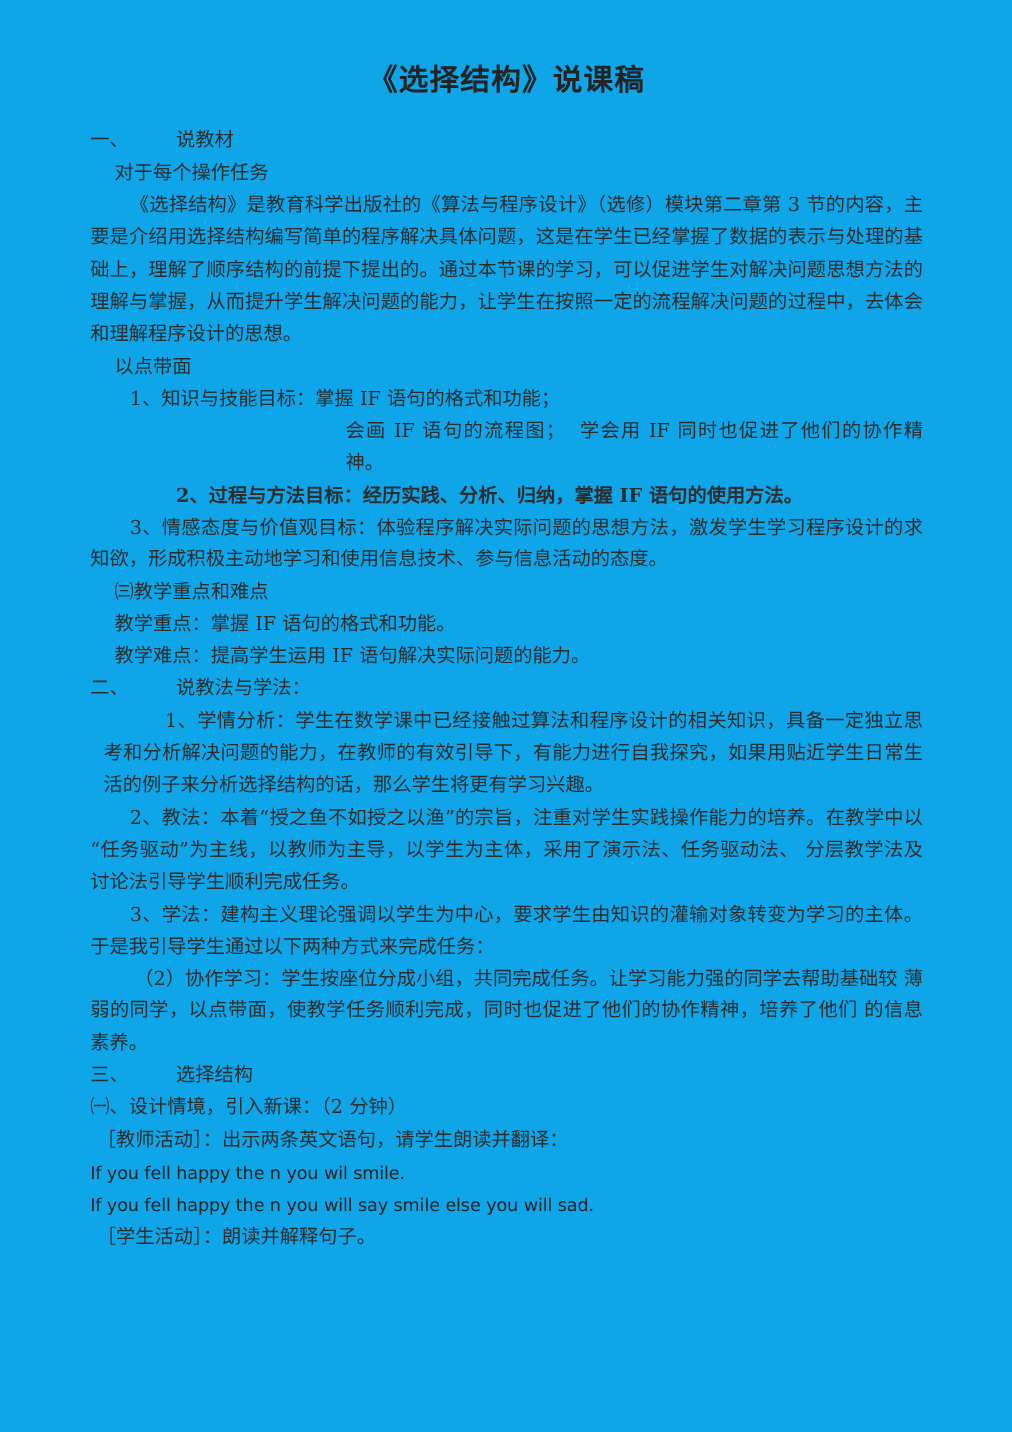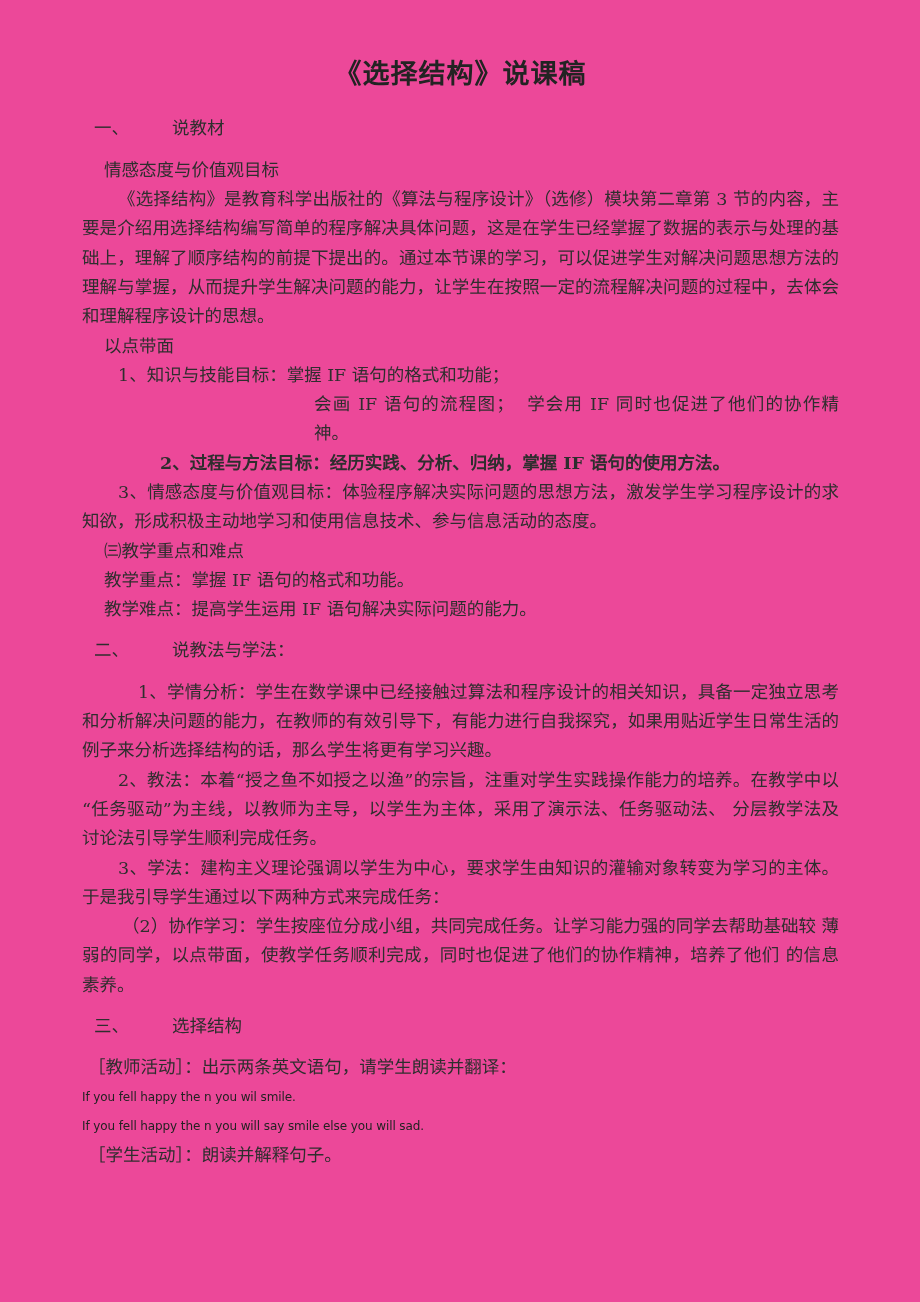--- a/index.html
+++ b/index.html
@@ -6,21 +6,21 @@
   html, body {
     margin: 0;
     padding: 0;
     background: #ffffff;
   }
   .page {
     position: relative;
     width: 920px;
     height: 1302px;
     margin: 0 auto;
-    background: #ec4899;
+    background: #0ea5e9;
     box-sizing: border-box;
     overflow: hidden;
     font-family: "DejaVu Serif", "Liberation Serif", serif;
     color: #2b2b2b;
   }
   .doc-body {
     position: absolute;
     left: 82px;
     top: 56px;
     width: 757px;
@@ -51,56 +51,56 @@
   }
   
   .ind0  { text-indent: 0; }
   .ind1  { text-indent: 22px; }
   .ind2  { text-indent: 36px; }
 
   
   .sec-head {
     font-size: 17.5px;
     line-height: 29.3px;
-    margin: 12px;
+    margin: 0;
     white-space: pre;
     color: #2e2e2e;
   }
   .sec-num { display: inline-block; min-width: 78px; }
 
   
   .deep-indent {
     padding-left: 232px;
     text-indent: 0;
     text-align: justify;
     text-justify: inter-ideograph;
   }
 
   
   .en-line {
     font-family: "DejaVu Sans", "Liberation Sans", sans-serif;
-    font-size: 12px;
+    font-size: 16px;
     line-height: 29.3px;
     margin: 0;
     text-indent: 0;
     color: #222222;
     letter-spacing: -0.1px;
   }
 </style>
 </head>
 <body>
 
 <div class="page">
   <div class="doc-body">
 
     <h1 class="doc-title">《选择结构》说课稿</h1>
 
     <p class="sec-head"><span class="sec-num">一、</span><span>说教材</span></p>
 
-    <p class="p ind1">情感态度与价值观目标</p>
+    <p class="p ind1">对于每个操作任务</p>
 
     <p class="p ind2">《选择结构》是教育科学出版社的《算法与程序设计》（选修）模块第二章第 3 节的内容，主要是介绍用选择结构编写简单的程序解决具体问题，这是在学生已经掌握了数据的表示与处理的基础上，理解了顺序结构的前提下提出的。通过本节课的学习，可以促进学生对解决问题思想方法的理解与掌握，从而提升学生解决问题的能力，让学生在按照一定的流程解决问题的过程中，去体会和理解程序设计的思想。</p>
 
     <p class="p ind1">以点带面</p>
 
     <p class="p ind2">1、知识与技能目标：掌握 IF 语句的格式和功能；</p>
 
     <p class="p deep-indent">会画 IF 语句的流程图；  学会用 IF 同时也促进了他们的协作精神。</p>
 
     <p class="p" style="text-indent:78px;font-weight:bold;">2、过程与方法目标：经历实践、分析、归纳，掌握 IF 语句的使用方法。</p>
@@ -108,31 +108,32 @@
     <p class="p ind2">3、情感态度与价值观目标：体验程序解决实际问题的思想方法，激发学生学习程序设计的求知欲，形成积极主动地学习和使用信息技术、参与信息活动的态度。</p>
 
     <p class="p ind1">㈢教学重点和难点</p>
 
     <p class="p ind1">教学重点：掌握 IF 语句的格式和功能。</p>
 
     <p class="p ind1">教学难点：提高学生运用 IF 语句解决实际问题的能力。</p>
 
     <p class="sec-head"><span class="sec-num">二、</span><span>说教法与学法：</span></p>
 
-    <p class="p" style="text-indent:56px;">1、学情分析：学生在数学课中已经接触过算法和程序设计的相关知识，具备一定独立思考和分析解决问题的能力，在教师的有效引导下，有能力进行自我探究，如果用贴近学生日常生活的例子来分析选择结构的话，那么学生将更有学习兴趣。</p>
+    <p class="p" style="text-indent:56px;margin-left:12px;">1、学情分析：学生在数学课中已经接触过算法和程序设计的相关知识，具备一定独立思考和分析解决问题的能力，在教师的有效引导下，有能力进行自我探究，如果用贴近学生日常生活的例子来分析选择结构的话，那么学生将更有学习兴趣。</p>
 
     <p class="p ind2">2、教法：本着“授之鱼不如授之以渔”的宗旨，注重对学生实践操作能力的培养。在教学中以“任务驱动”为主线，以教师为主导，以学生为主体，采用了演示法、任务驱动法、 分层教学法及讨论法引导学生顺利完成任务。</p>
 
     <p class="p ind2">3、学法：建构主义理论强调以学生为中心，要求学生由知识的灌输对象转变为学习的主体。于是我引导学生通过以下两种方式来完成任务：</p>
 
 
     <p class="p" style="text-indent:40px;">（2）协作学习：学生按座位分成小组，共同完成任务。让学习能力强的同学去帮助基础较 薄弱的同学，以点带面，使教学任务顺利完成，同时也促进了他们的协作精神，培养了他们 的信息素养。</p>
 
     <p class="sec-head"><span class="sec-num">三、</span><span>选择结构</span></p>
 
+    <p class="p ind0">㈠、设计情境，引入新课：（2 分钟）</p>
 
     <p class="p" style="text-indent:6px;">［教师活动］：出示两条英文语句，请学生朗读并翻译：</p>
 
     <p class="en-line">If you fell happy the n you wil smile.</p>
 
     <p class="en-line">If you fell happy the n you will say smile else you will sad.</p>
 
     <p class="p" style="text-indent:6px;">［学生活动］：朗读并解释句子。</p>
 
   </div>

